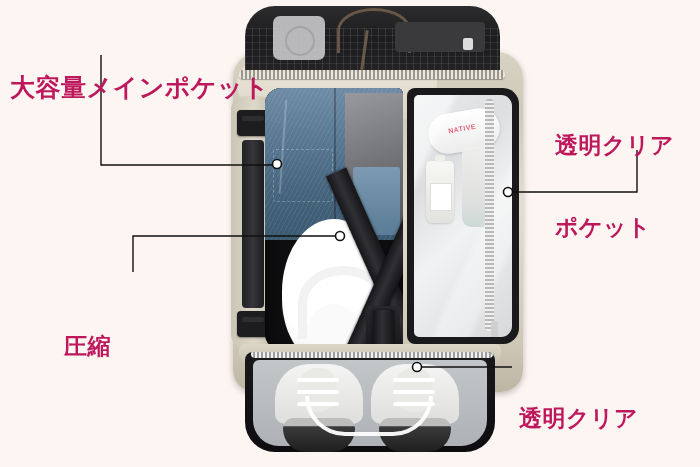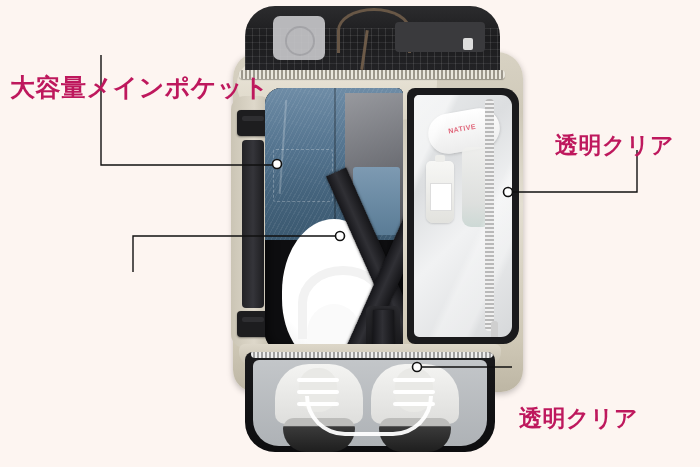--- a/index.html
+++ b/index.html
@@ -299,23 +299,25 @@
     <path class="ldr" d="M512,367 L422,367"></path>
     <circle class="dot" cx="417" cy="367" r="4.5"></circle>
   </svg>
 
   <div class="label lbl-main">
     <div>大容量メインポケット</div>
   </div>
 
   <div class="label lbl-clear">
     <div>透明クリア</div>
+    <div>ポケット</div>
   </div>
 
   <div class="label lbl-belt">
+    <div>圧縮</div>
   </div>
 
   <div class="label lbl-shoes">
     <div>透明クリア</div>
     
   </div>
 
 </div>
 
 </body></html>

